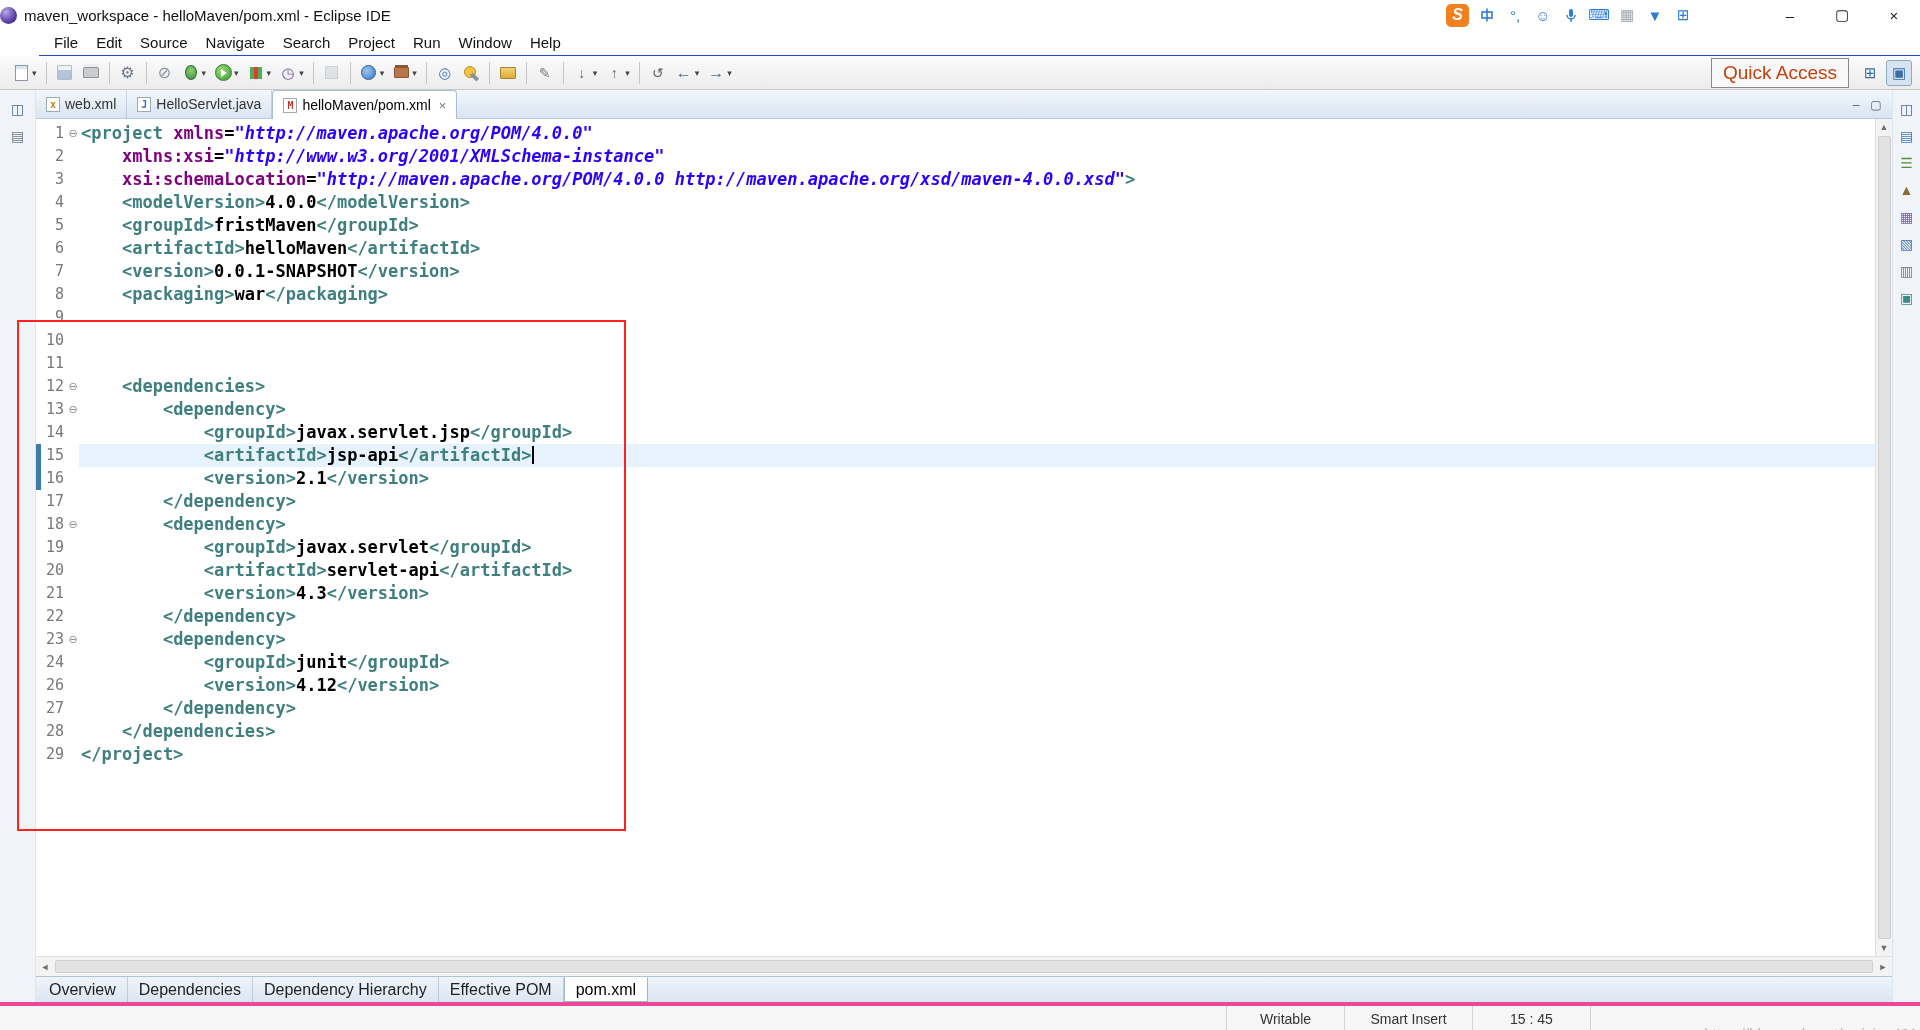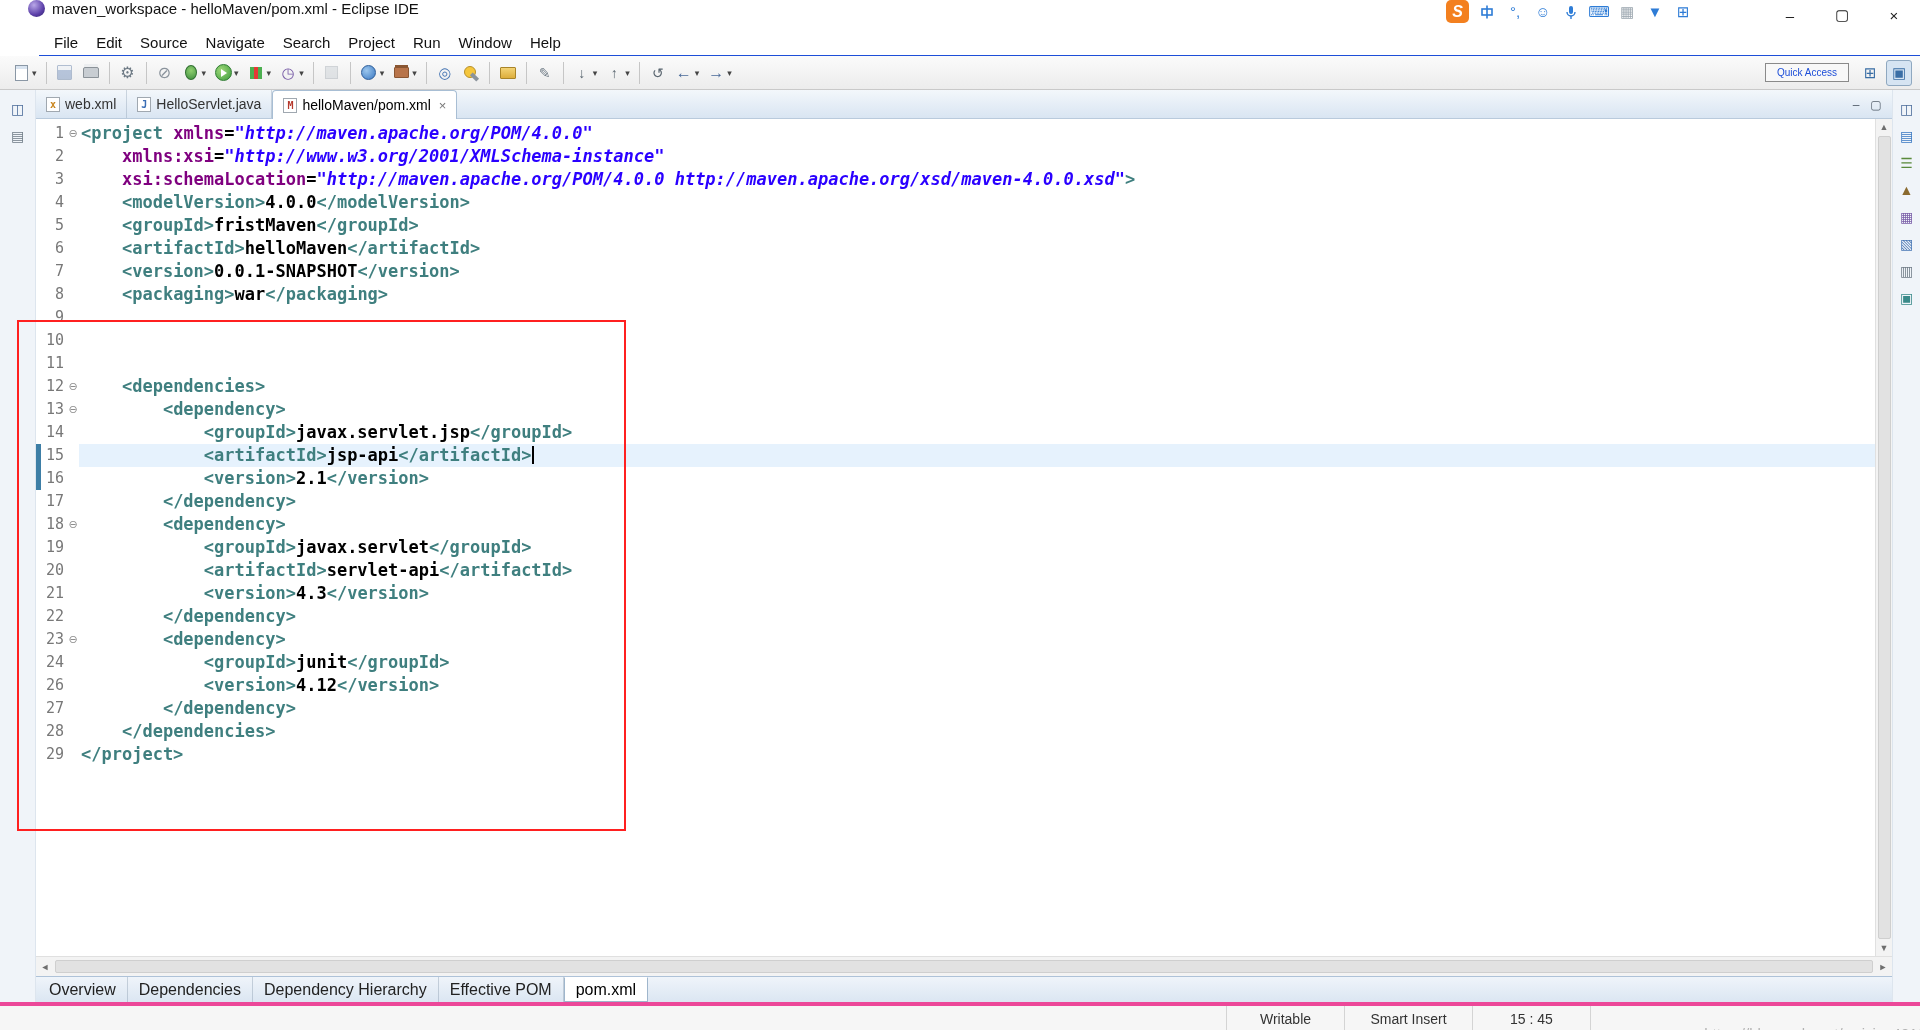--- a/index.html
+++ b/index.html
@@ -1,21 +1,21 @@
 <!DOCTYPE html>
 <html lang="en" style="--c-tag: #3f7f7f; --c-text: #000000; --c-attr: #7f007f; --c-value: #2a00ff; --c-current_line: #e6f2fd; --c-line_number: #787878; --c-change_bar: #3d7ea6; --c-annotation: #ff2020;"><head>
 <meta charset="utf-8">
 <style>
   * { margin:0; padding:0; box-sizing:border-box; }
   body { background:#888; }
   .app { width:1920px; height:1030px; position:relative; overflow:hidden;
          background:#fff; font-family:"Liberation Sans", sans-serif; color:#1a1a1a; }
 
   
-  .titlebar { height:30px; display:flex; align-items:flex-start; background:#fff;margin-left:28px; }
+  .titlebar { height:30px; display:flex; align-items:center; background:#fff; }
   .appicon { width:17px; height:17px; border-radius:50%; margin-right:7px;
              background:radial-gradient(circle at 35% 30%, #b9a7e8, #5b3fa8 60%, #2d1f66); }
   .title { font-size:15px; color:#111; }
   .tray { display:flex; align-items:center; gap:7px; margin-left:auto; margin-right:70px; }
   .sogou { width:23px; height:23px; border-radius:5px; background:#f3801f; color:#fff;
            font-weight:bold; font-style:italic; font-size:16px; display:flex; align-items:center;
            justify-content:center; }
   .tray-ic { width:22px; height:23px; display:flex; align-items:center; justify-content:center;
              font-size:15px; }
   .wincontrols { display:flex; height:30px; }
@@ -67,21 +67,21 @@
                     right:1px; bottom:3px; transform:rotate(45deg); }
   .g-folder::before { content:""; width:14px; height:10px; border:1px solid #a98428; border-radius:1px;
                       background:linear-gradient(#f3d375,#ddae3c); }
   .g-pencil::before { content:"✎"; color:#6e7a85; }
   .g-down::before { content:"↓"; color:#5a6670; }
   .g-up::before { content:"↑"; color:#5a6670; }
   .g-lastedit::before { content:"↺"; color:#5a6670; }
   .g-back::before { content:"←"; color:#4a6a99; font-size:16px; }
   .g-forward::before { content:"→"; color:#4a6a99; font-size:16px; }
   .qa { margin-left:auto; border:1px solid #8a8a8a; background:#f8f8f8; padding:3px 11px;
-        font-size:10px; color:#1d4ed8; }
+        font-size:19px; color:#c2410c; }
   .persp { display:flex; align-items:center; margin-left:8px; gap:3px; }
   .persp-btn { width:26px; height:26px; display:flex; align-items:center; justify-content:center;
                font-size:15px; color:#3a6ea5; border:1px solid transparent; border-radius:3px; }
   .persp-btn.active { background:#d6e4f2; border-color:#8fa8c0; }
 
   
   .main { height:912px; display:flex; }
   .strip { background:#f0f4f9; }
   .strip.left { width:36px; border-right:1px solid #dde5ee; padding-top:4px; }
   .strip.right { width:28px; border-left:1px solid #dde5ee; padding-top:4px; }

